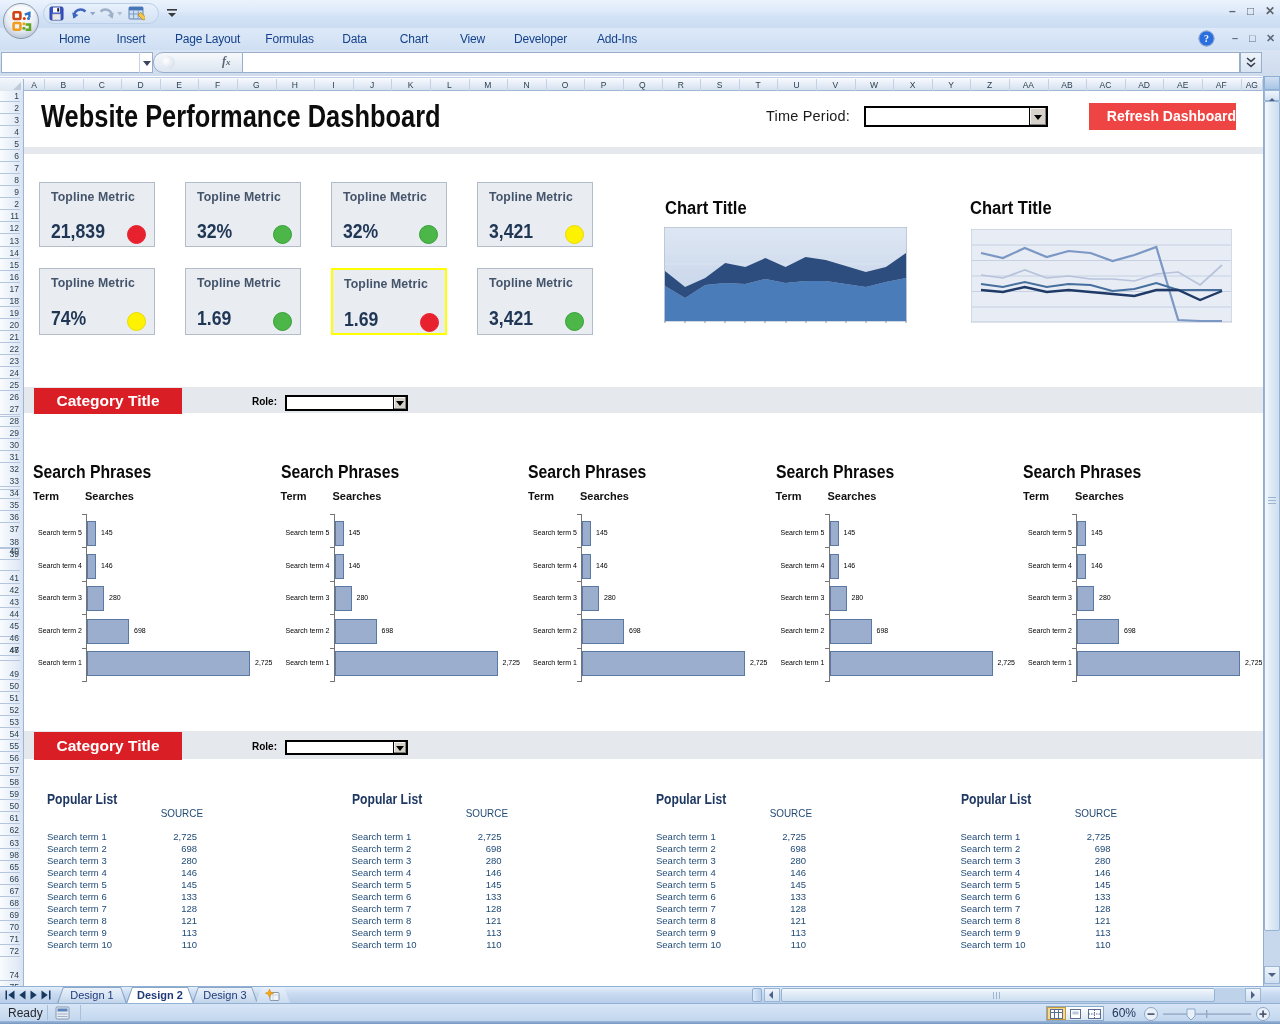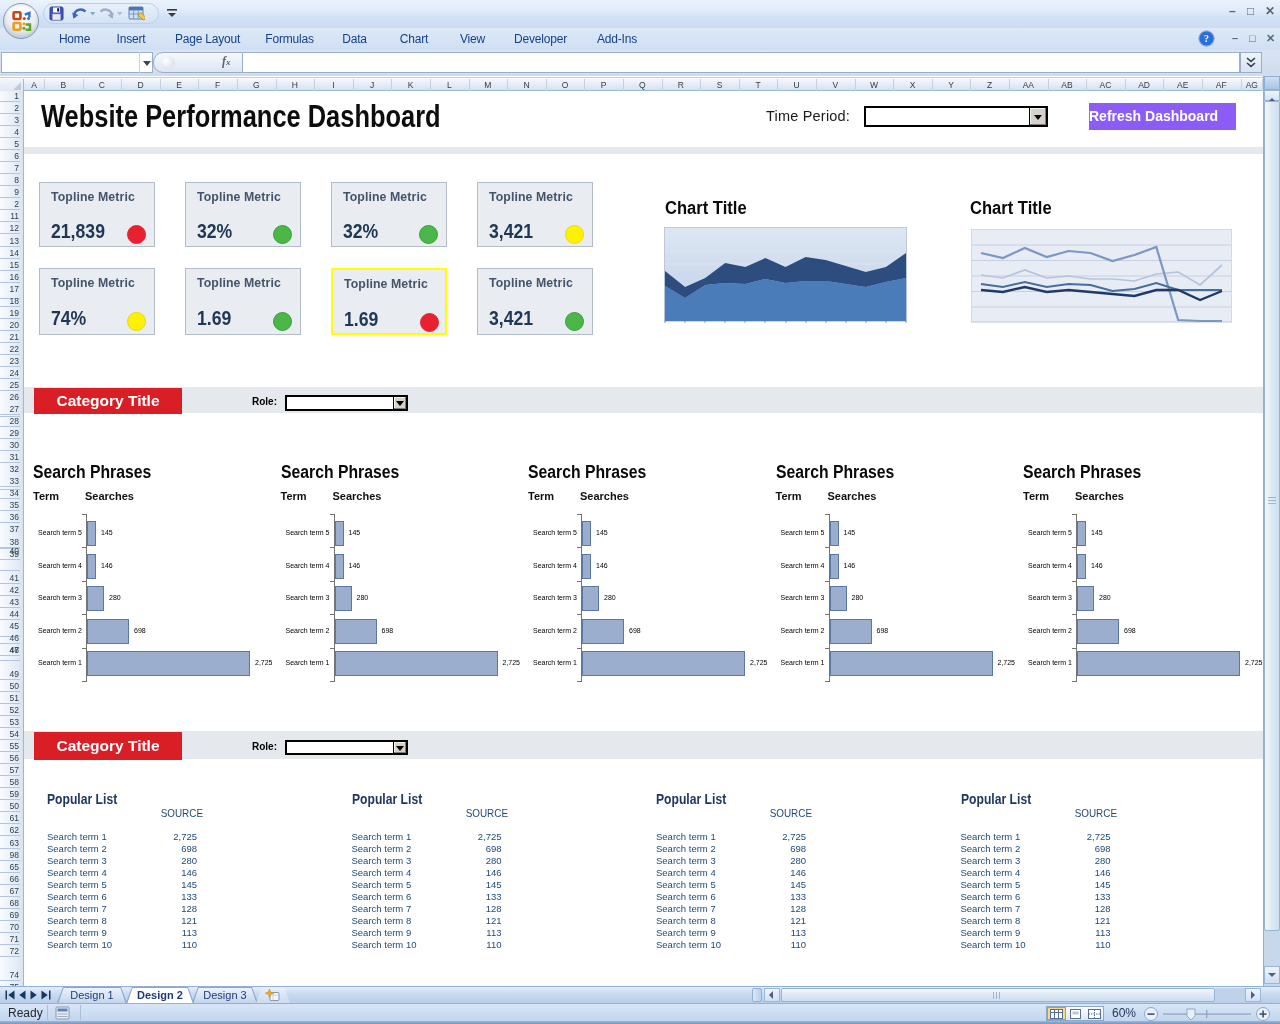--- a/index.html
+++ b/index.html
@@ -269,21 +269,21 @@
 <div class="rnum" style="top:896px;height:11px;line-height:11px">73</div>
 <div class="rnum" style="top:878.9px;height:11px;line-height:11px">74</div>
 <div class="rnum" style="top:891px;height:11px;line-height:11px">75</div>
 </div>
 <div class="abs" id="grid">
 <div class="abs" style="left:17px;top:7px;font-size:32px;font-weight:bold;color:#0d0d0d;transform:scaleX(.795);transform-origin:0 0;white-space:nowrap">Website Performance Dashboard</div>
 <div class="abs" style="left:742px;top:17px;font-size:14.5px;color:#1a1a1a;letter-spacing:.2px;white-space:nowrap">Time Period:</div>
 <div class="ddw" style="left:840px;top:15px;width:184px;height:21px">
       <div class="ddb" style="width:17px"></div>
     </div>
-<div class="abs" style="left:1065px;top:12px;width:147px;height:27px;background:#8b5cf6;color:#fff;font-size:14px;font-weight:bold;text-align:left;line-height:27px">Refresh Dashboard</div>
+<div class="abs" style="left:1065px;top:12px;width:147px;height:27px;background:#ef4444;color:#fff;font-size:14px;font-weight:bold;text-align:right;line-height:27px">Refresh Dashboard</div>
 <div class="abs" style="left:0px;top:56px;width:1239px;height:6.5px;background:#e5e8ed"></div>
 <div class="card" style="left:15px;top:91px;height:65px">
       <div class="lab">Topline Metric</div>
       <div class="val" style="top:35.5px">21,839</div>
       <div class="dot" style="left:87px;top:42px;width:19px;height:19px;background:#e8212e;border:1px solid #e8212e"></div>
     </div>
 <div class="card" style="left:161px;top:91px;height:65px">
       <div class="lab">Topline Metric</div>
       <div class="val" style="top:35.5px">32%</div>
       <div class="dot" style="left:87px;top:42px;width:19px;height:19px;background:#4cb748;border:1px solid #33a035"></div>

